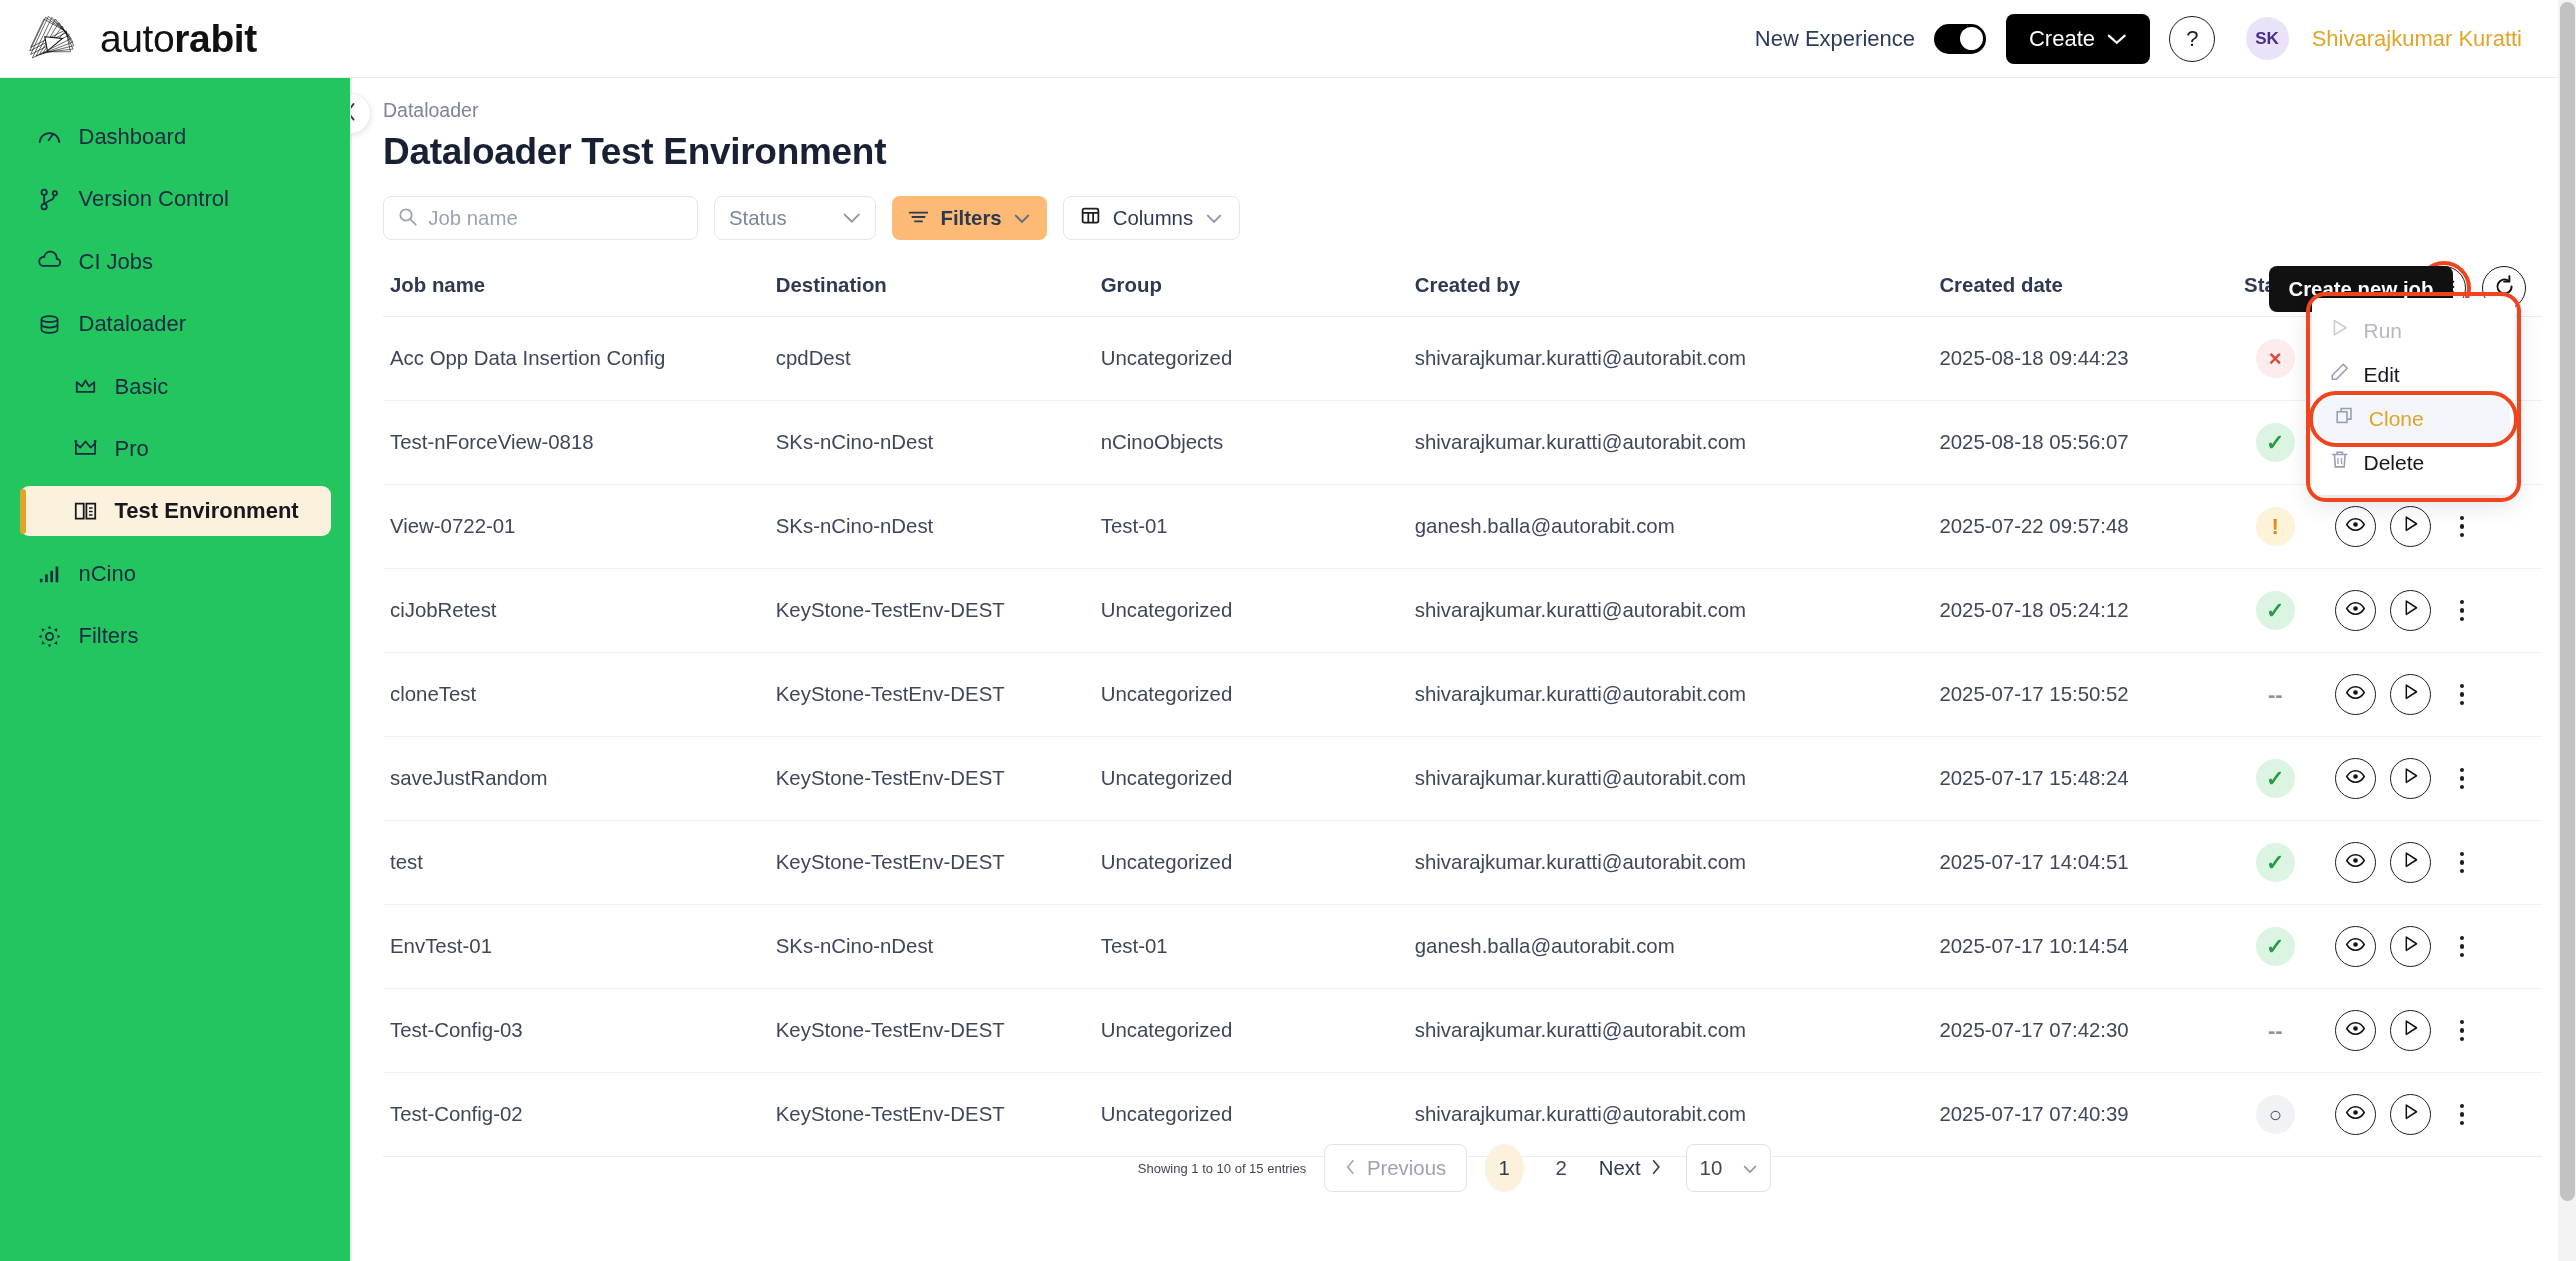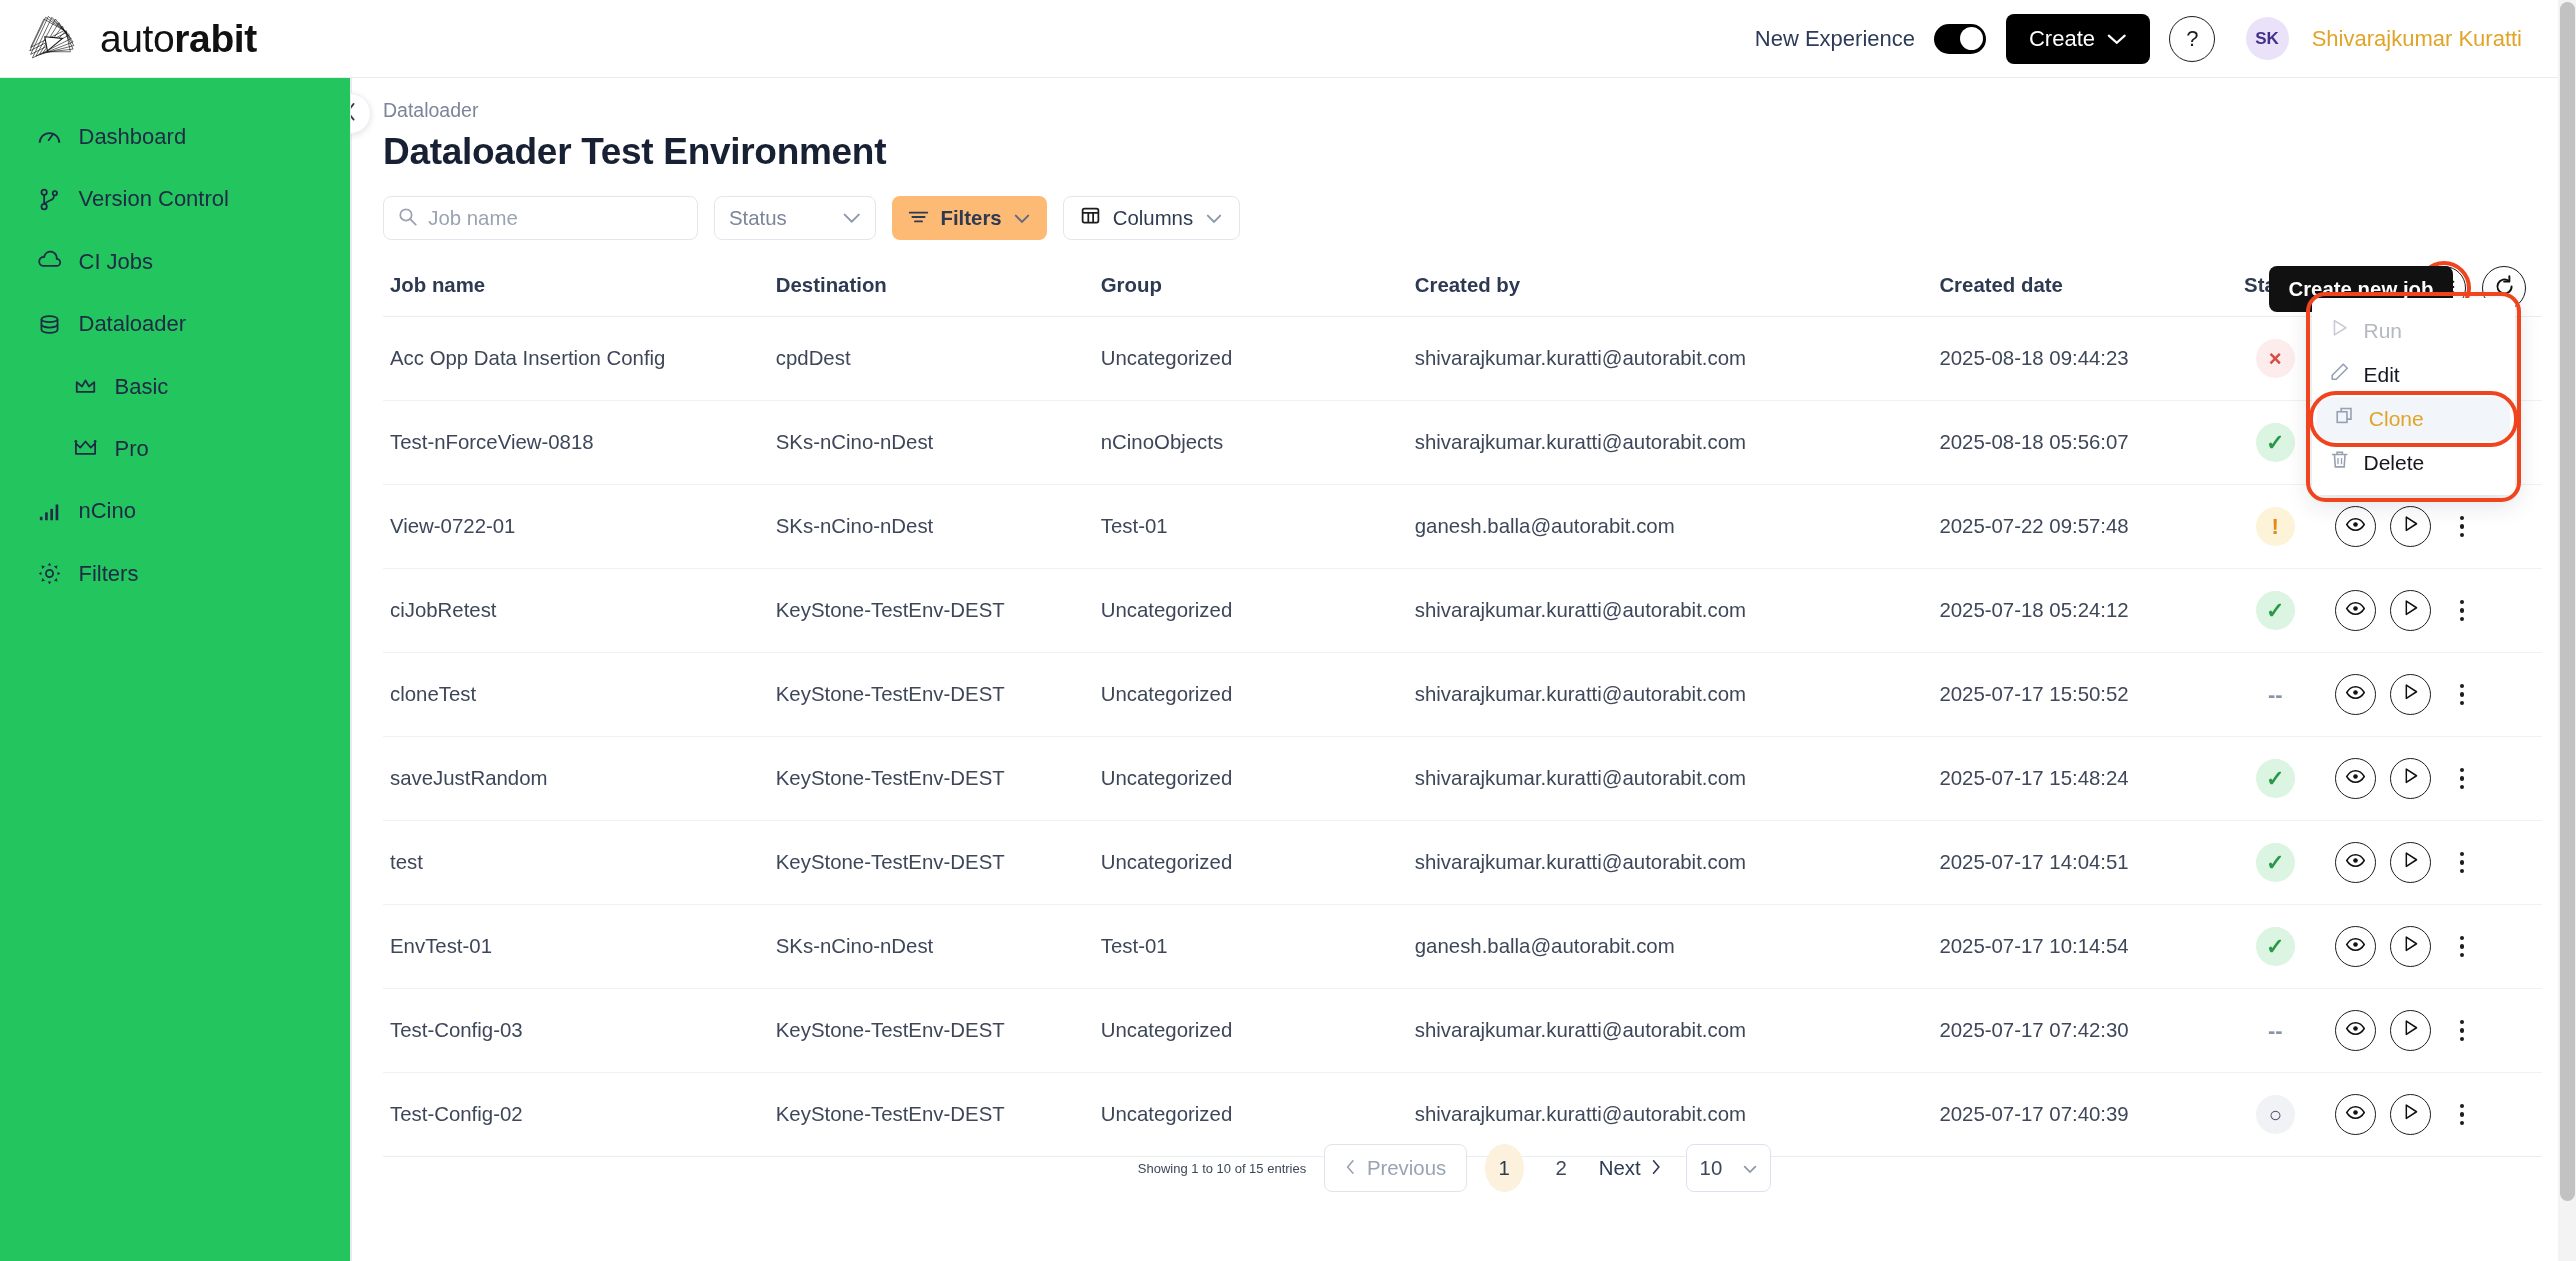--- a/index.html
+++ b/index.html
@@ -330,20 +330,30 @@
       <svg width="27" height="21" viewBox="0 0 30 24">
           <path d="M4 18 L4 6 L9 11 L15 4 L21 11 L26 6 L26 18 Z" stroke="#1f2a44" stroke-width="2" fill="none" stroke-linejoin="round"></path>
           <circle cx="4" cy="4" r="1.6" fill="#1f2a44"></circle>
           <circle cx="26" cy="4" r="1.6" fill="#1f2a44"></circle>
         </svg>
     </span>
     <span class="nlabel">Pro</span>
   </div>
 
 
+  <div class="nav-item sub active">
+    <span class="nic">
+      <svg width="25" height="23" viewBox="0 0 28 26">
+          <path d="M3 4 h9 v17 h-9 Z" stroke="#16181d" stroke-width="2" fill="none"></path>
+          <path d="M15 4 h10 v17 h-10 Z" stroke="#16181d" stroke-width="2" fill="none"></path>
+          <path d="M18 9 h4 M18 13 h4 M18 17 h4" stroke="#16181d" stroke-width="1.8"></path>
+        </svg>
+    </span>
+    <span class="nlabel">Test Environment</span>
+  </div>
 
   <div class="nav-item">
     <span class="nic">
       <svg width="25" height="21" viewBox="0 0 28 24">
           <rect x="3" y="18" width="3" height="4" fill="#1f2a44"></rect>
           <rect x="9" y="13" width="3" height="9" fill="#1f2a44"></rect>
           <rect x="15" y="9" width="3" height="13" fill="#1f2a44"></rect>
           <rect x="21" y="4" width="3" height="18" fill="#1f2a44"></rect>
         </svg>
     </span>

